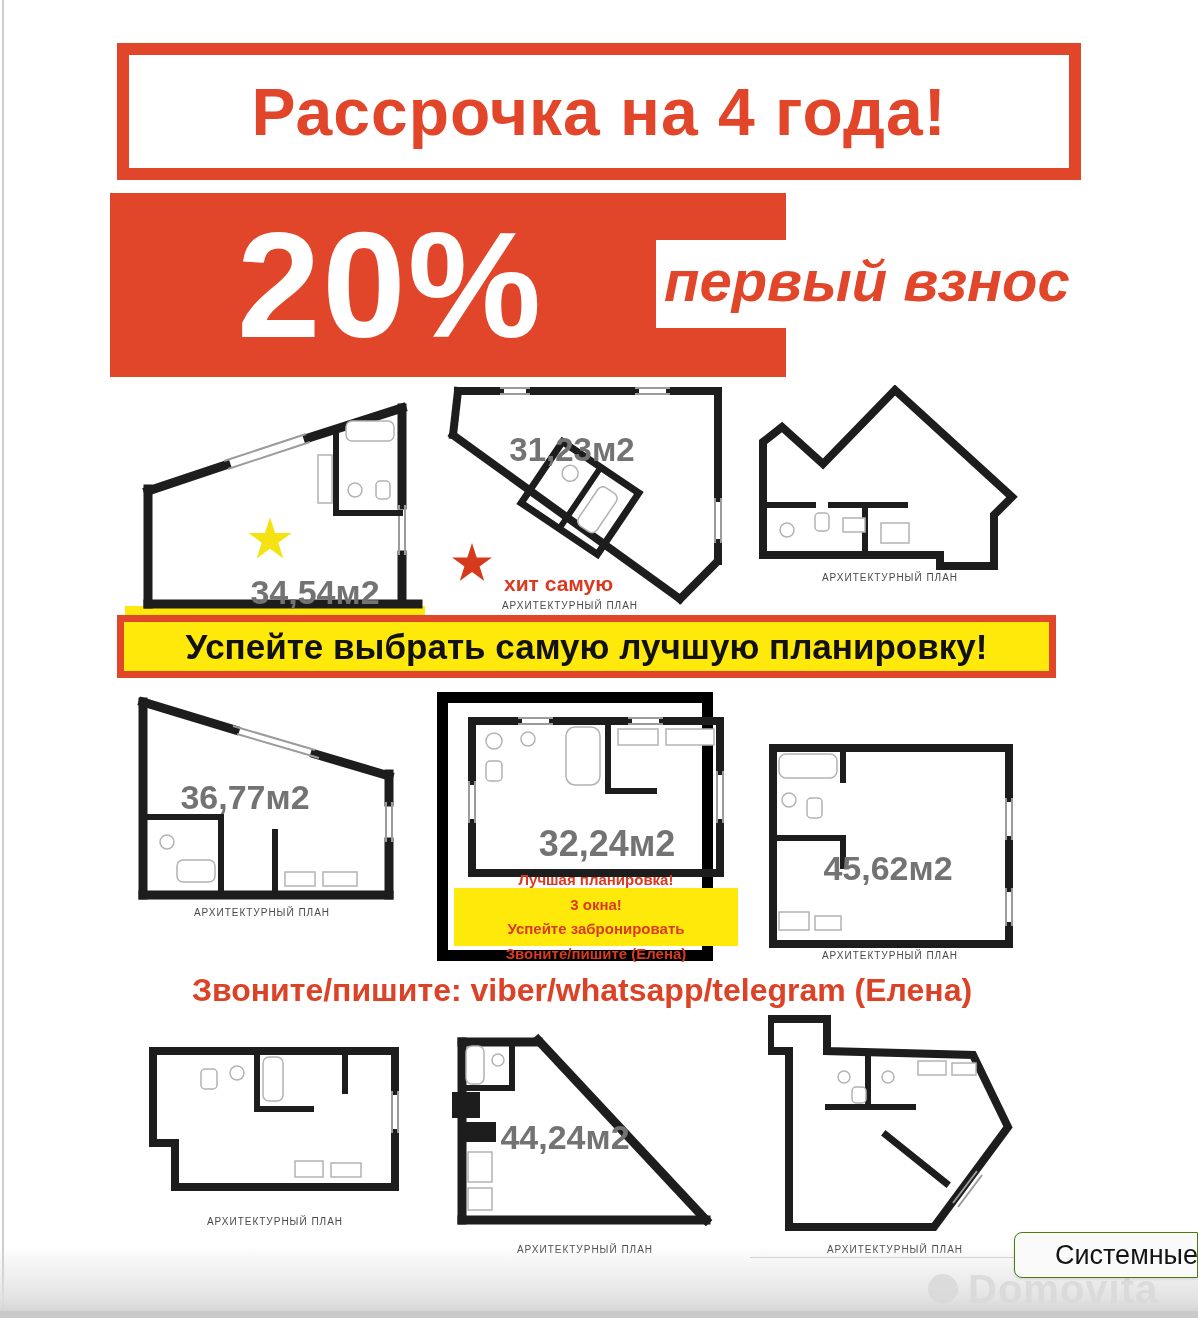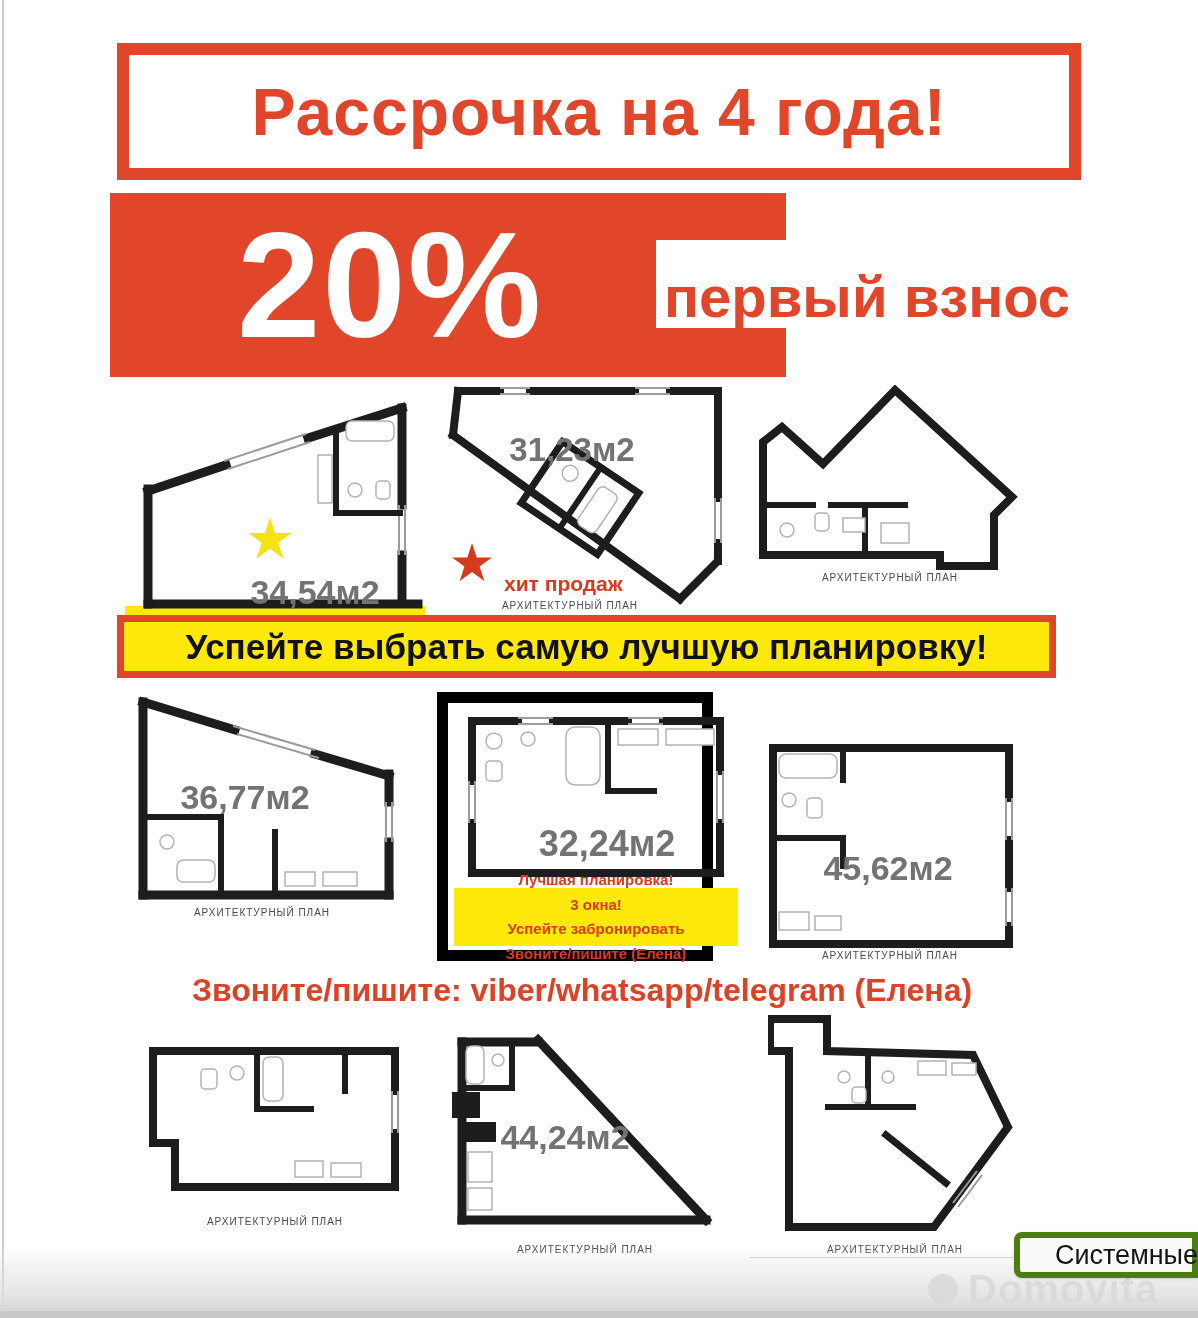--- a/index.html
+++ b/index.html
@@ -7,22 +7,22 @@
           font-family:"Liberation Sans", sans-serif;}
   .abs{position:absolute;}
   
   .top-banner{left:117px;top:43px;width:964px;height:137px;border:12px solid #E2462A;
               box-sizing:border-box;display:flex;align-items:center;justify-content:center;}
   .top-banner span{color:#E2462A;font-weight:bold;font-size:66px;letter-spacing:1px;white-space:nowrap;}
   .dp-block{left:110px;top:193px;width:676px;height:184px;background:#E2462A;}
   .dp-notch{left:656px;top:240px;width:134px;height:88px;background:#ffffff;}
   .dp-percent{left:110px;top:193px;width:560px;height:184px;display:flex;align-items:center;
               justify-content:center;color:#ffffff;font-weight:bold;font-size:150px;letter-spacing:2px;}
-  .dp-caption{left:664px;top:252px;width:440px;height:88px;display:flex;align-items:center;
-              color:#E2462A;font-weight:bold;font-size:58px;white-space:nowrap;}
+  .dp-caption{left:664px;top:236px;width:440px;height:88px;display:flex;align-items:center;
+              color:#E2462A;font-weight:bold;font-size:58px;white-space:nowrap;font-style:italic;}
   .promo-banner{left:117px;top:615px;width:939px;height:63px;border:7px solid #E2462A;background:#FFE90A;
                 box-sizing:border-box;display:flex;align-items:center;justify-content:center;}
   .promo-banner span{color:#111111;font-weight:bold;font-size:35px;white-space:nowrap;}
   .yellow-strip{left:125px;top:606px;width:300px;height:21px;background:#FFE90A;}
   
   .plan-label{color:#737373;font-weight:bold;font-size:34px;text-align:center;white-space:nowrap;}
   .caption{font-size:10px;color:#4a4a4a;letter-spacing:1px;white-space:nowrap;text-align:center;width:160px;}
   .hit-label{color:#DB3A20;font-weight:bold;font-size:21px;white-space:nowrap;}
   svg .w{stroke:#1d1d1d;fill:none;stroke-width:8;stroke-linecap:square;}
   svg .w9{stroke-width:9;}
@@ -41,21 +41,21 @@
   
   .contact-line{left:0;top:972px;width:1164px;text-align:center;color:#DC4226;font-weight:bold;
                 font-size:32px;white-space:nowrap;}
   
   .left-edge{left:2px;top:0;width:2px;height:1318px;background:#cdcdcd;}
   .bottom-fade{left:0;top:1245px;width:1198px;height:66px;
                background:linear-gradient(to bottom, rgba(226,226,226,0) 0%, rgba(222,222,222,0.85) 80%, #d6d6d6 100%);}
   .bottom-bar{left:0;top:1311px;width:1198px;height:7px;background:#c9c9c9;}
   .right-rule{left:750px;top:1257px;width:448px;height:1px;background:#d2d2d2;}
   .system-tooltip{left:1014px;top:1232px;width:184px;height:46px;background:#fafafa;
-                  border:6px solid #4d7c0f;border-radius:8px 0 0 8px;box-shadow:0 1px 3px rgba(0,0,0,0.12);
+                  border:1px solid #4d7c0f;border-radius:8px 0 0 8px;box-shadow:0 1px 3px rgba(0,0,0,0.12);
                   display:flex;align-items:center;justify-content:center;box-sizing:border-box;padding-left:41px;}
   .system-tooltip span{font-size:27px;color:#141414;white-space:nowrap;}
   .watermark{left:928px;top:1266px;width:270px;height:46px;display:flex;align-items:center;gap:10px;
              opacity:0.85;}
   .watermark .dot{width:30px;height:30px;border-radius:50%;background:#d9d9d9;}
   .watermark span{font-size:40px;font-weight:bold;color:#d9d9d9;letter-spacing:1px;white-space:nowrap;}
 </style>
 </head>
 <body>
 
@@ -111,21 +111,21 @@
       <rect class="w" x="104" y="78" width="92" height="74" style="stroke-width:7"></rect>
       <path class="w6 w" d="M150,78 V152"></path>
       <circle class="fx" cx="128" cy="100" r="8"></circle>
       <rect class="fx" x="160" y="92" width="22" height="46" rx="6"></rect>
     </g>
   </svg>
   <div class="abs plan-label" style="left:492px;top:431px;width:160px;font-size:33px">31,23м2</div>
   <svg class="abs" style="left:449px;top:542px" width="46" height="44" viewBox="-1.1 -1.05 2.2 2.1">
     <polygon fill="#D63A1C" points="0,-1 0.2245,-0.309 0.951,-0.309 0.3633,0.118 0.5878,0.809 0,0.382 -0.5878,0.809 -0.3633,0.118 -0.951,-0.309 -0.2245,-0.309"></polygon>
   </svg>
-  <div class="abs hit-label" style="left:504px;top:572px">хит продаж</div>
+  <div class="abs hit-label" style="left:504px;top:572px">хит самую</div>
   <div class="abs caption" style="left:490px;top:600px">АРХИТЕКТУРНЫЙ ПЛАН</div>
 
   <svg class="abs" style="left:755px;top:385px" width="265" height="195" viewBox="0 0 265 195">
     <path class="w" d="M8,170 L8,57 L27,42 L68,79 L140,5 L257,112 L239,130 L239,181 L185,181 L185,170 Z"></path>
     <path class="w w6" d="M8,120 H58"></path>
     <path class="w w6" d="M76,120 H150"></path>
     <path class="w w6" d="M110,120 V168"></path>
     <circle class="fx" cx="32" cy="145" r="7"></circle>
     <rect class="fx" x="88" y="133" width="22" height="14"></rect>
     <rect class="fx" x="126" y="138" width="28" height="20"></rect>

